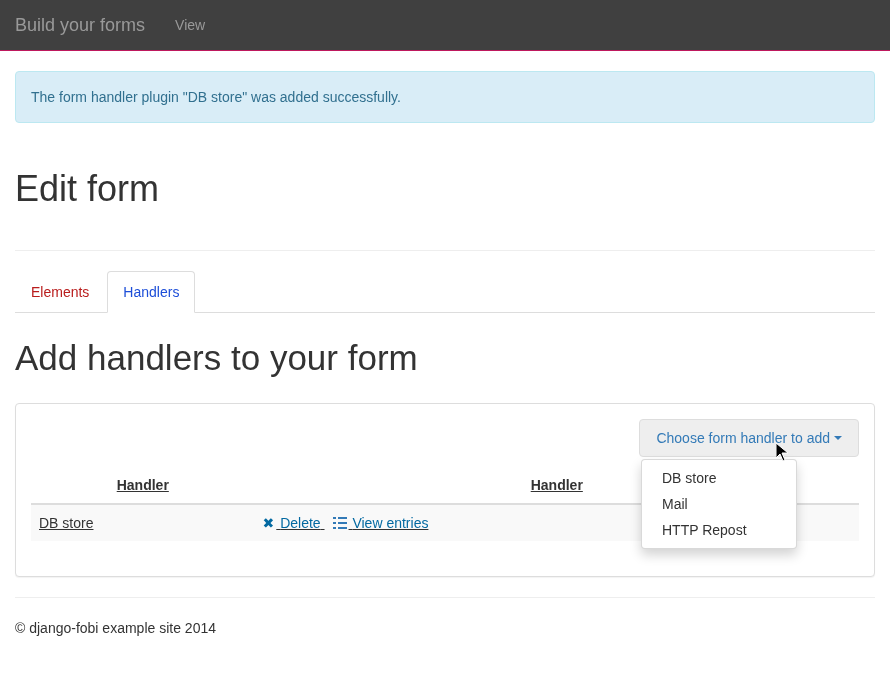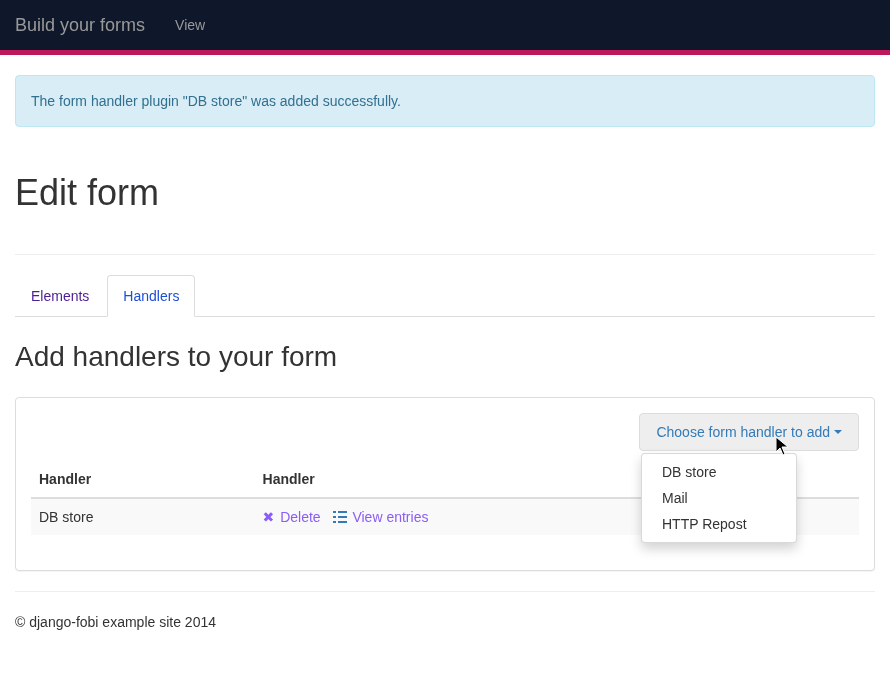--- a/index.html
+++ b/index.html
@@ -8,22 +8,22 @@
       box-sizing: border-box;
     }
     body {
       font-family: "Helvetica Neue", Helvetica, Arial, sans-serif;
       font-size: 14px;
       line-height: 1.42857143;
       color: #333;
       background-color: #fff;
     }
     .navbar {
-      background-color: #0f172a;
-      border-bottom: 5px solid #be185d;
+      background-color: #404040;
+      border-bottom: 1px solid #be185d;
       min-height: 50px;
       position: relative;
     }
     .navbar-inner {
       padding: 0;
       display: flex;
       align-items: center;
     }
     .navbar-brand {
       color: #999;
@@ -72,46 +72,47 @@
       list-style: none;
       display: flex;
       margin-bottom: 0;
     }
     .nav-tabs li {
       margin-bottom: -1px;
     }
     .nav-tabs li a {
       display: block;
       padding: 10px 15px;
-      color: #4c1d95;
+      color: #b91c1c;
       text-decoration: none;
       line-height: 1.42857143;
       border: 1px solid transparent;
       border-radius: 4px 4px 0 0;
       margin-right: 2px;
     }
     .nav-tabs li.active a {
       color: #1d4ed8;
       background-color: #fff;
       border: 1px solid #ddd;
       border-bottom-color: transparent;
       cursor: default;
     }
     .section-title {
-      font-size: 28px;
+      font-size: 35px;
       font-weight: 500;
       margin-top: 20px;
     }
     .panel {
       margin-top: 20px;
       margin-bottom: 20px;
       background-color: #fff;
       border: 1px solid #ddd;
       border-radius: 4px;
       box-shadow: 0 1px 1px rgba(0,0,0,.05);
+      text-decoration: underline;
     }
     .panel-body {
       padding: 15px;
       position: relative;
     }
     .dropdown-container {
       text-align: right;
       margin-bottom: 10px;
       position: relative;
     }
@@ -161,37 +162,37 @@
       color: #333;
       white-space: nowrap;
       text-decoration: none;
     }
     .table {
       width: 100%;
       border-collapse: collapse;
       margin-bottom: 20px;
     }
     .table th {
-      text-align: left;
+      text-align: center;
       padding: 8px;
       border-bottom: 2px solid #ddd;
       font-weight: bold;
       line-height: 1.42857143;
     }
     .table td {
       padding: 8px;
       border-top: 1px solid #ddd;
       line-height: 1.42857143;
       vertical-align: top;
     }
     .table tbody tr:nth-of-type(odd) {
       background-color: #f9f9f9;
     }
     .action-link {
-      color: #8b5cf6;
+      color: #0369a1;
       text-decoration: none;
       margin-right: 8px;
     }
     .icon {
       display: inline-block;
       font-style: normal;
       margin-right: 2px;
     }
     .col-handler { width: 27%; }
     .col-actions { width: 73%; }

